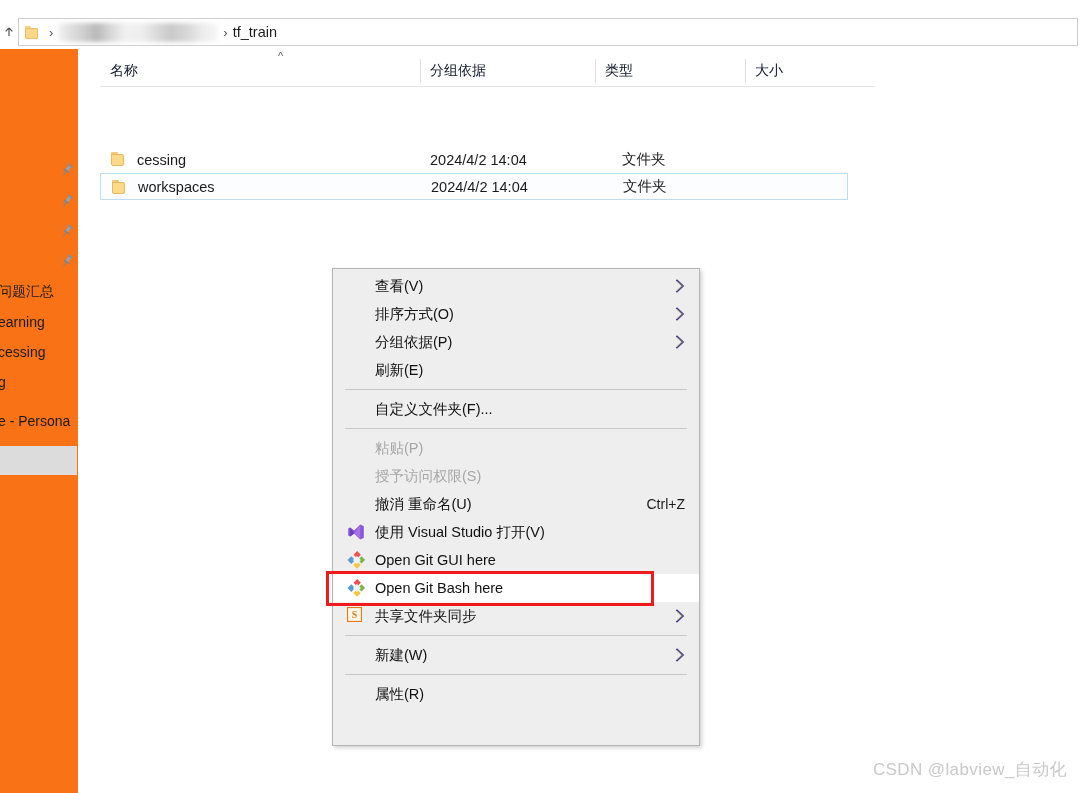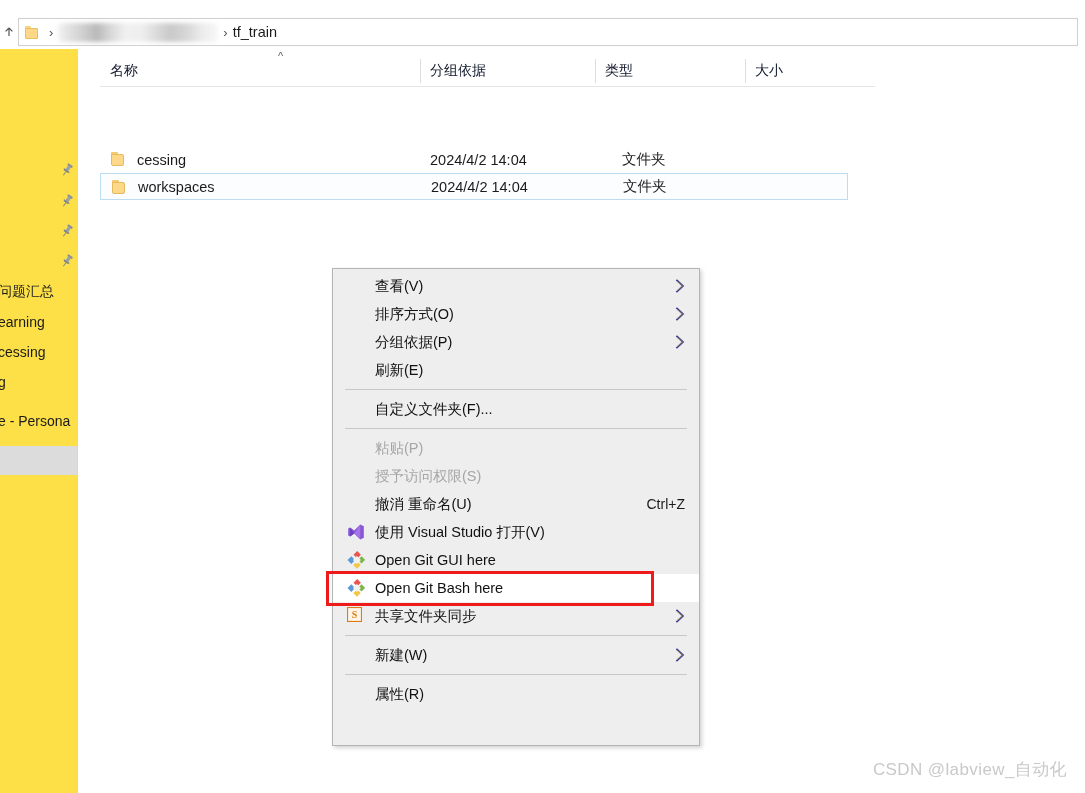--- a/index.html
+++ b/index.html
@@ -84,21 +84,21 @@
     filter: blur(2.2px);
     border-radius: 3px;
   }
   .crumb-text {
     font-size: 14.5px; color: #1b1b1b; flex: none;
   }
 
   
   .navpane {
     position: absolute; left: 0; top: 49px; width: 92px; height: 744px;
-    background: #fde047;
+    background: #f97316;
     border-right: 1px solid #e3e3e3;
     overflow: hidden;
   }
   .nav-item {
     position: absolute; left: 0; height: 24px;
     display: flex; align-items: center;
     font-size: 14px; color: #1b1b1b;
     white-space: nowrap;
   }
   .nav-item .nav-label {

